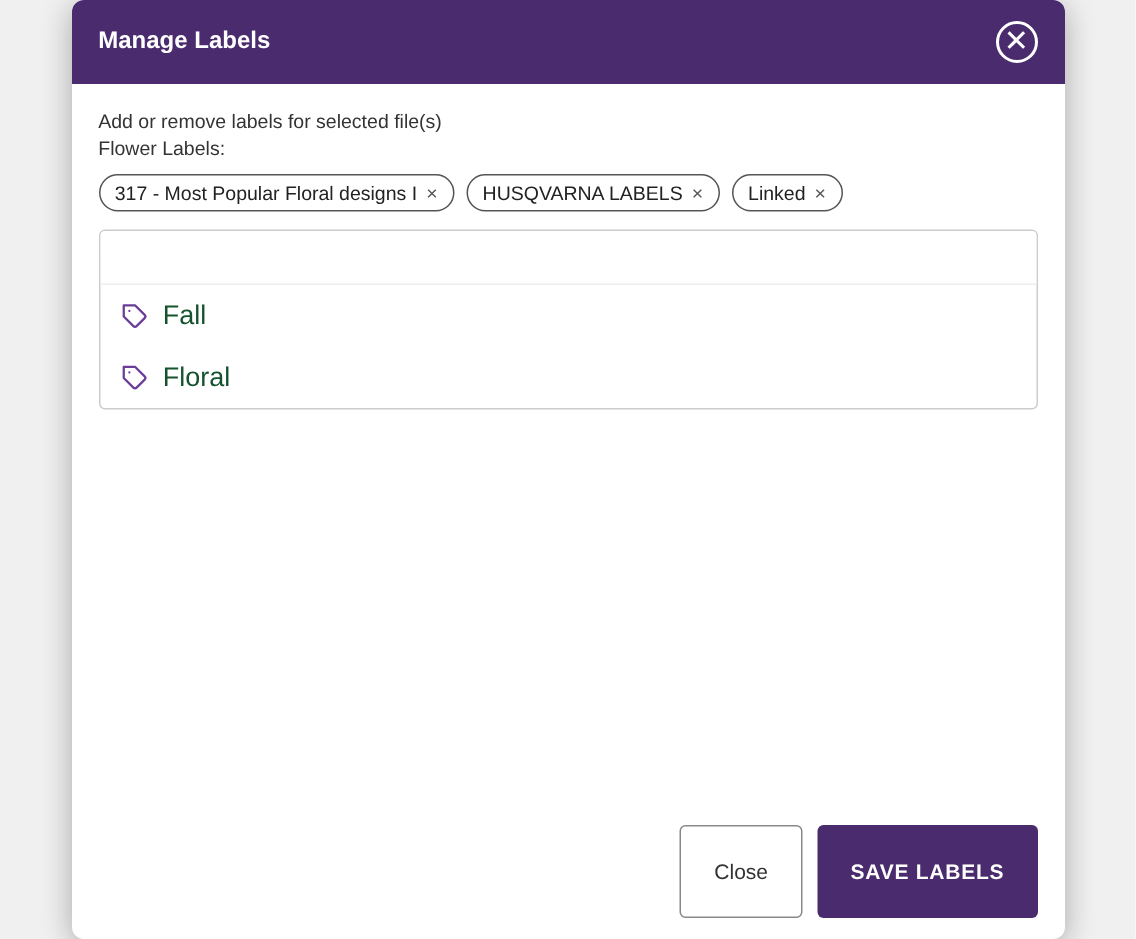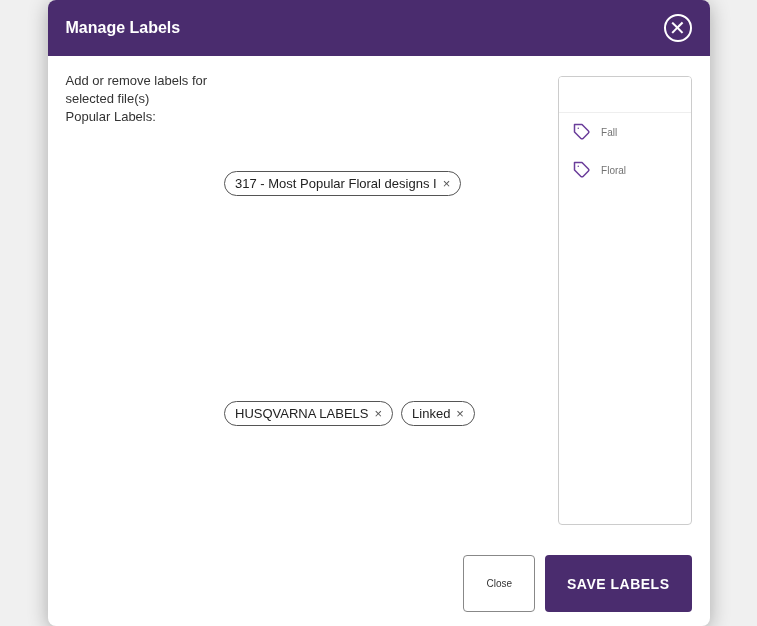--- a/index.html
+++ b/index.html
@@ -58,20 +58,21 @@
       height: 28px;
       border-radius: 50%;
       border: 2px solid #fff;
       line-height: 1;
     }
 
     .dialog-body {
       flex: 1;
       padding: 16px 18px;
       display: flex;
+      flex-direction: column;
       gap: 8px;
     }
 
     .description-text {
       font-size: 13px;
       color: #333;
       line-height: 1.4;
     }
 
     .linked-labels-row {
@@ -120,22 +121,22 @@
 
     .dropdown-list {
       list-style: none;
     }
 
     .dropdown-item {
       display: flex;
       align-items: center;
       gap: 10px;
       padding: 10px 14px;
-      font-size: 10px;
-      color: #737373;
+      font-size: 18px;
+      color: #14532d;
       cursor: pointer;
     }
 
     .label-icon {
       width: 18px;
       height: 18px;
       flex-shrink: 0;
     }
 
     .dialog-footer {
@@ -145,21 +146,21 @@
       gap: 10px;
       flex-shrink: 0;
     }
 
     .btn-close {
       background: #fff;
       border: 1.5px solid #888;
       color: #333;
       padding: 22px 22px;
       border-radius: 4px;
-      font-size: 10px;
+      font-size: 14px;
       cursor: pointer;
     }
 
     .btn-save {
       background: #4a2c6e;
       border: none;
       color: #fff;
       padding: 9px 22px;
       border-radius: 4px;
       font-size: 14px;
@@ -177,21 +178,21 @@
   <div class="dialog-header">
     <span class="dialog-title">Manage Labels</span>
     <button class="close-icon-btn">
       <span>✕</span>
     </button>
   </div>
 
   <div class="dialog-body">
     <div>
       <div class="description-text">Add or remove labels for selected file(s)</div>
-      <div class="description-text">Popular Labels:</div>
+      <div class="description-text">Flower Labels:</div>
     </div>
 
     <div class="linked-labels-row">
 
       <div class="tag">
         <span>317 - Most Popular Floral designs I</span>
         <button class="tag-remove">×</button>
       </div>
 
       <div class="tag">

